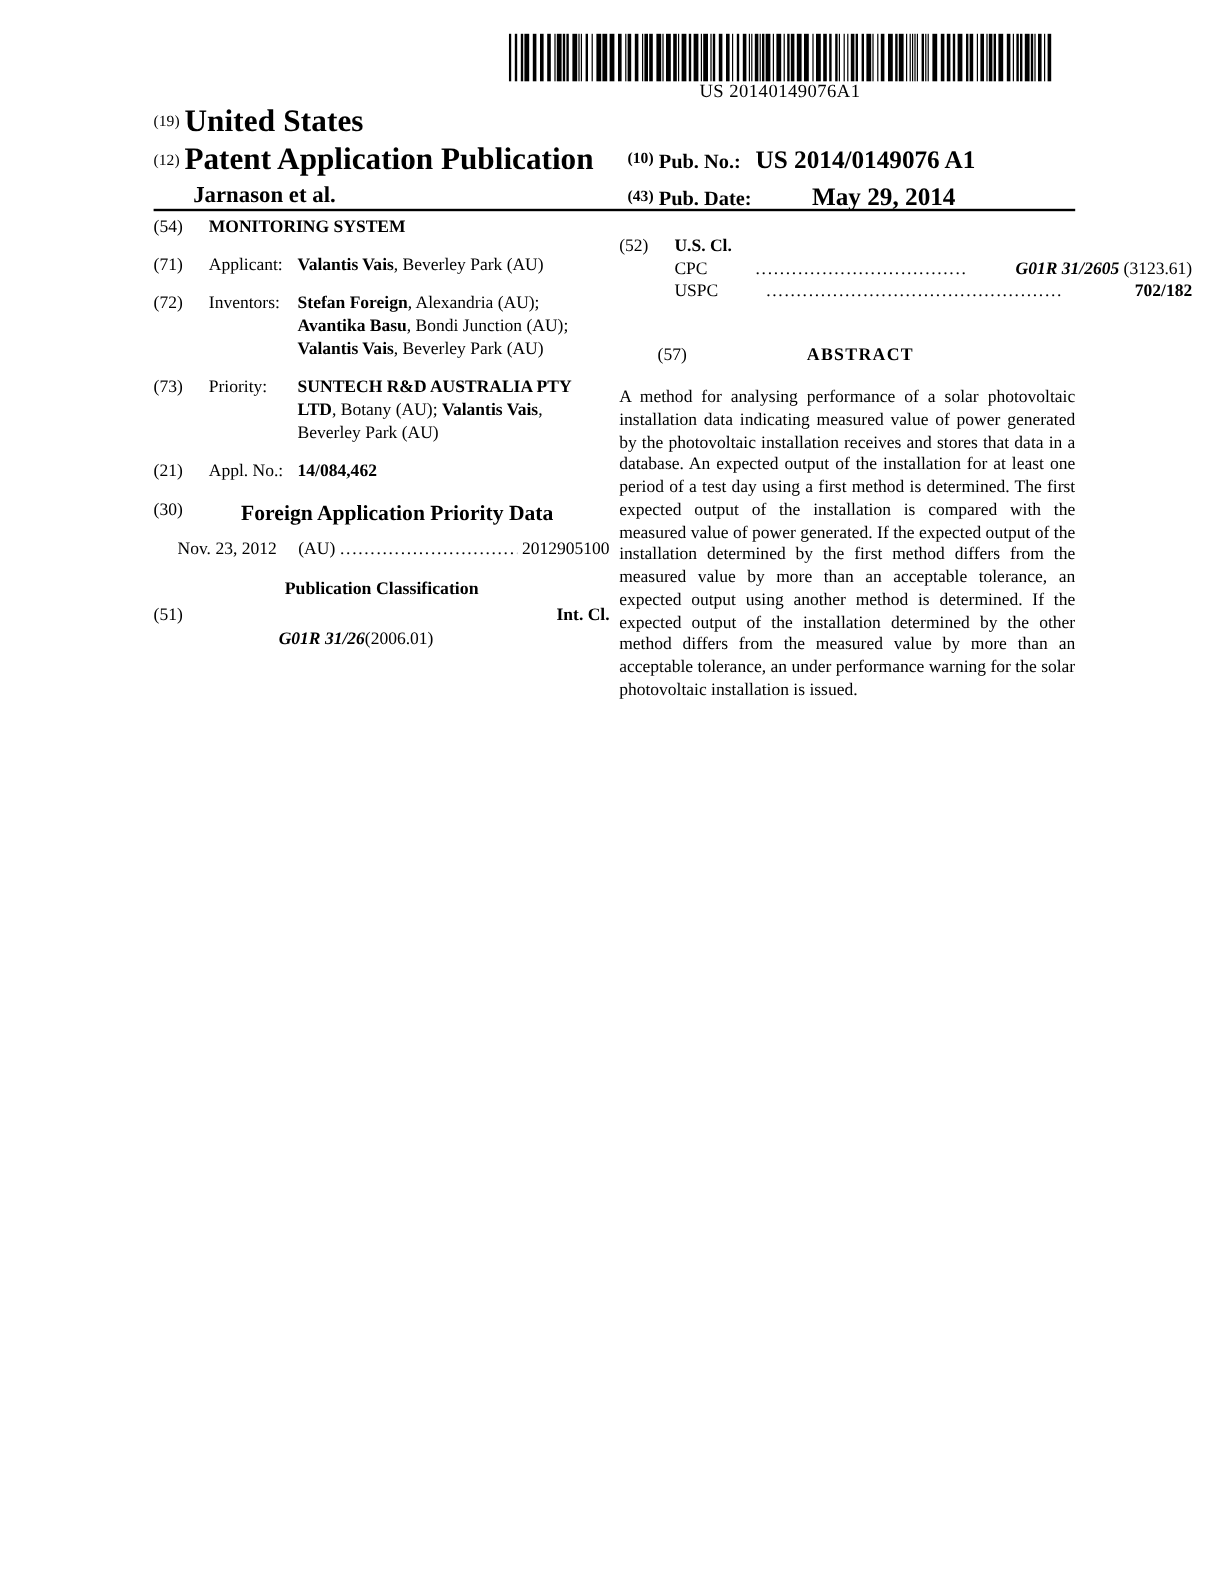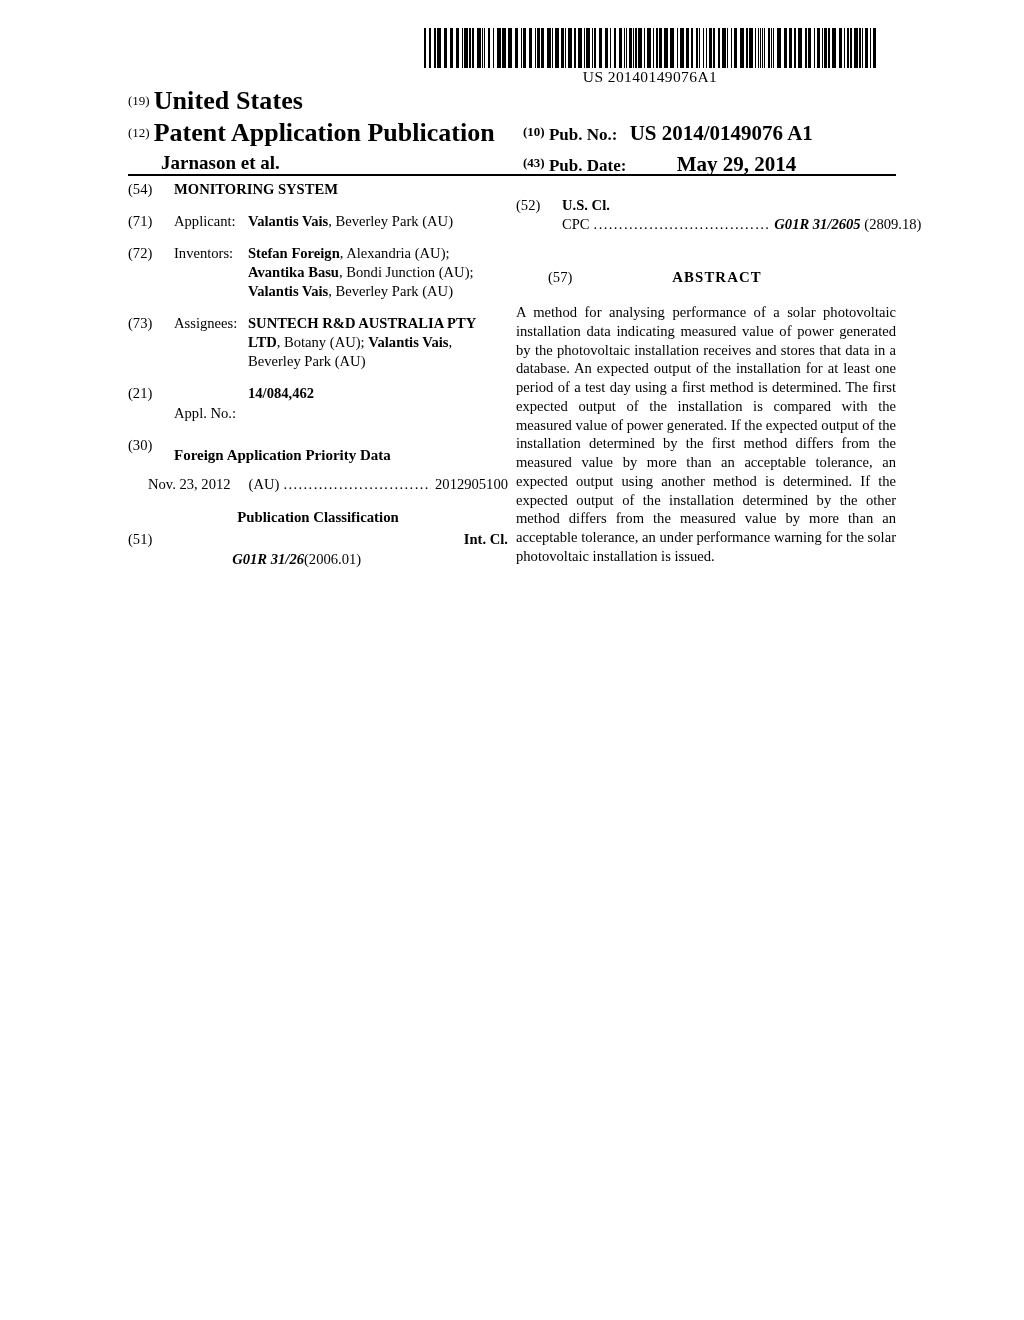--- a/index.html
+++ b/index.html
@@ -143,28 +143,27 @@
     flex: 0 0 auto;
     padding-right: 6px;
   }
   .fld .body { flex: 1 1 auto; }
   .b { font-weight: 700; }
   .bi { font-weight: 700; font-style: italic; }
 
   .lbl-w-app { width: 68px; flex: 0 0 68px; }
   .lbl-w-inv { width: 68px; flex: 0 0 68px; }
   .lbl-w-asg { width: 68px; flex: 0 0 68px; }
-  .lbl-w-no  { width: 68px; flex: 0 0 68px; margin-top: 20px; }
+  .lbl-w-no  { width: 68px; flex: 0 0 68px; }
   .lbl-w-fil { width: 68px; flex: 0 0 68px; }
 
   .center-head {
-    text-align: left;
-    font-weight: 700;
-    font-size: 15px;
-    margin-top: 10px;
+    text-align: center;
+    font-weight: 700;
+    font-size: 18px;
   }
   .prio-line {
     margin-top: 10px;
     margin-bottom: 8px;
     padding-left: 20px;
     display: flex;
     align-items: baseline;
     white-space: nowrap;
   }
   .prio-line .dots {
@@ -183,20 +182,21 @@
   .intcl-body { line-height: 1.32; text-align: right; }
   .intcl-row2 {
     display: flex;
   }
   .intcl-row2 .ipc { width: 130px; flex: 0 0 130px; }
 
   .uscl-line {
     display: flex;
     align-items: center;
     white-space: nowrap;
+    gap: 36px;
   }
   .uscl-line .lead { flex: 0 0 auto; }
   .uscl-line .dots {
     flex: 1 1 auto;
     overflow: hidden;
     letter-spacing: 1.4px;
     margin: 0 4px;
   }
   .uscl-line .tail { flex: 0 0 auto; }
 
@@ -390,21 +390,21 @@
     <span class="lbl lbl-w-inv">Inventors:</span>
     <span class="body">
       <div><span class="b">Stefan Foreign</span><span>, Alexandria (AU);</span></div>
       <div><span class="b">Avantika Basu</span><span>, Bondi Junction (AU);</span></div>
       <div><span class="b">Valantis Vais</span><span>, Beverley Park (AU)</span></div>
     </span>
   </div>
 
   <div class="fld">
     <span class="tag">(73)</span>
-    <span class="lbl lbl-w-asg">Assignees:</span>
+    <span class="lbl lbl-w-asg">Priority:</span>
     <span class="body">
       <div><span class="b">SUNTECH R&amp;D AUSTRALIA PTY</span></div>
       <div><span class="b">LTD</span><span>, Botany (AU); </span><span class="b">Valantis Vais</span><span>,</span></div>
       <div><span>Beverley Park (AU)</span></div>
     </span>
   </div>
 
   <div class="fld">
     <span class="tag">(21)</span>
     <span class="lbl lbl-w-no">Appl. No.:</span>
@@ -441,21 +441,26 @@
 
 <div class="col-right">
 
   <div class="fld">
     <span class="tag">(52)</span>
     <span class="body">
       <div class="b">U.S. Cl.</div>
       <div class="uscl-line">
         <span class="lead">CPC</span>
         <span class="dots">...................................</span>
-        <span class="tail"><span class="bi">G01R 31/2605</span> <span>(2809.18)</span></span>
+        <span class="tail"><span class="bi">G01R 31/2605</span> <span>(3123.61)</span></span>
+      </div>
+      <div class="uscl-line">
+        <span class="lead">USPC</span>
+        <span class="dots">.................................................</span>
+        <span class="tail b">702/182</span>
       </div>
     </span>
   </div>
 
   <div class="abstract-head">
     <span class="tag">(57)</span>
     <span class="ttl">ABSTRACT</span>
   </div>
   <div class="abstract-body">A method for analysing performance of a solar photovoltaic installation data indicating measured value of power generated by the photovoltaic installation receives and stores that data in a database. An expected output of the installation for at least one period of a test day using a first method is determined. The first expected output of the installation is compared with the measured value of power generated. If the expected output of the installation determined by the first method differs from the measured value by more than an acceptable tolerance, an expected output using another method is determined. If the expected output of the installation determined by the other method differs from the measured value by more than an acceptable tolerance, an under performance warning for the solar photovoltaic installation is issued.</div>
 

